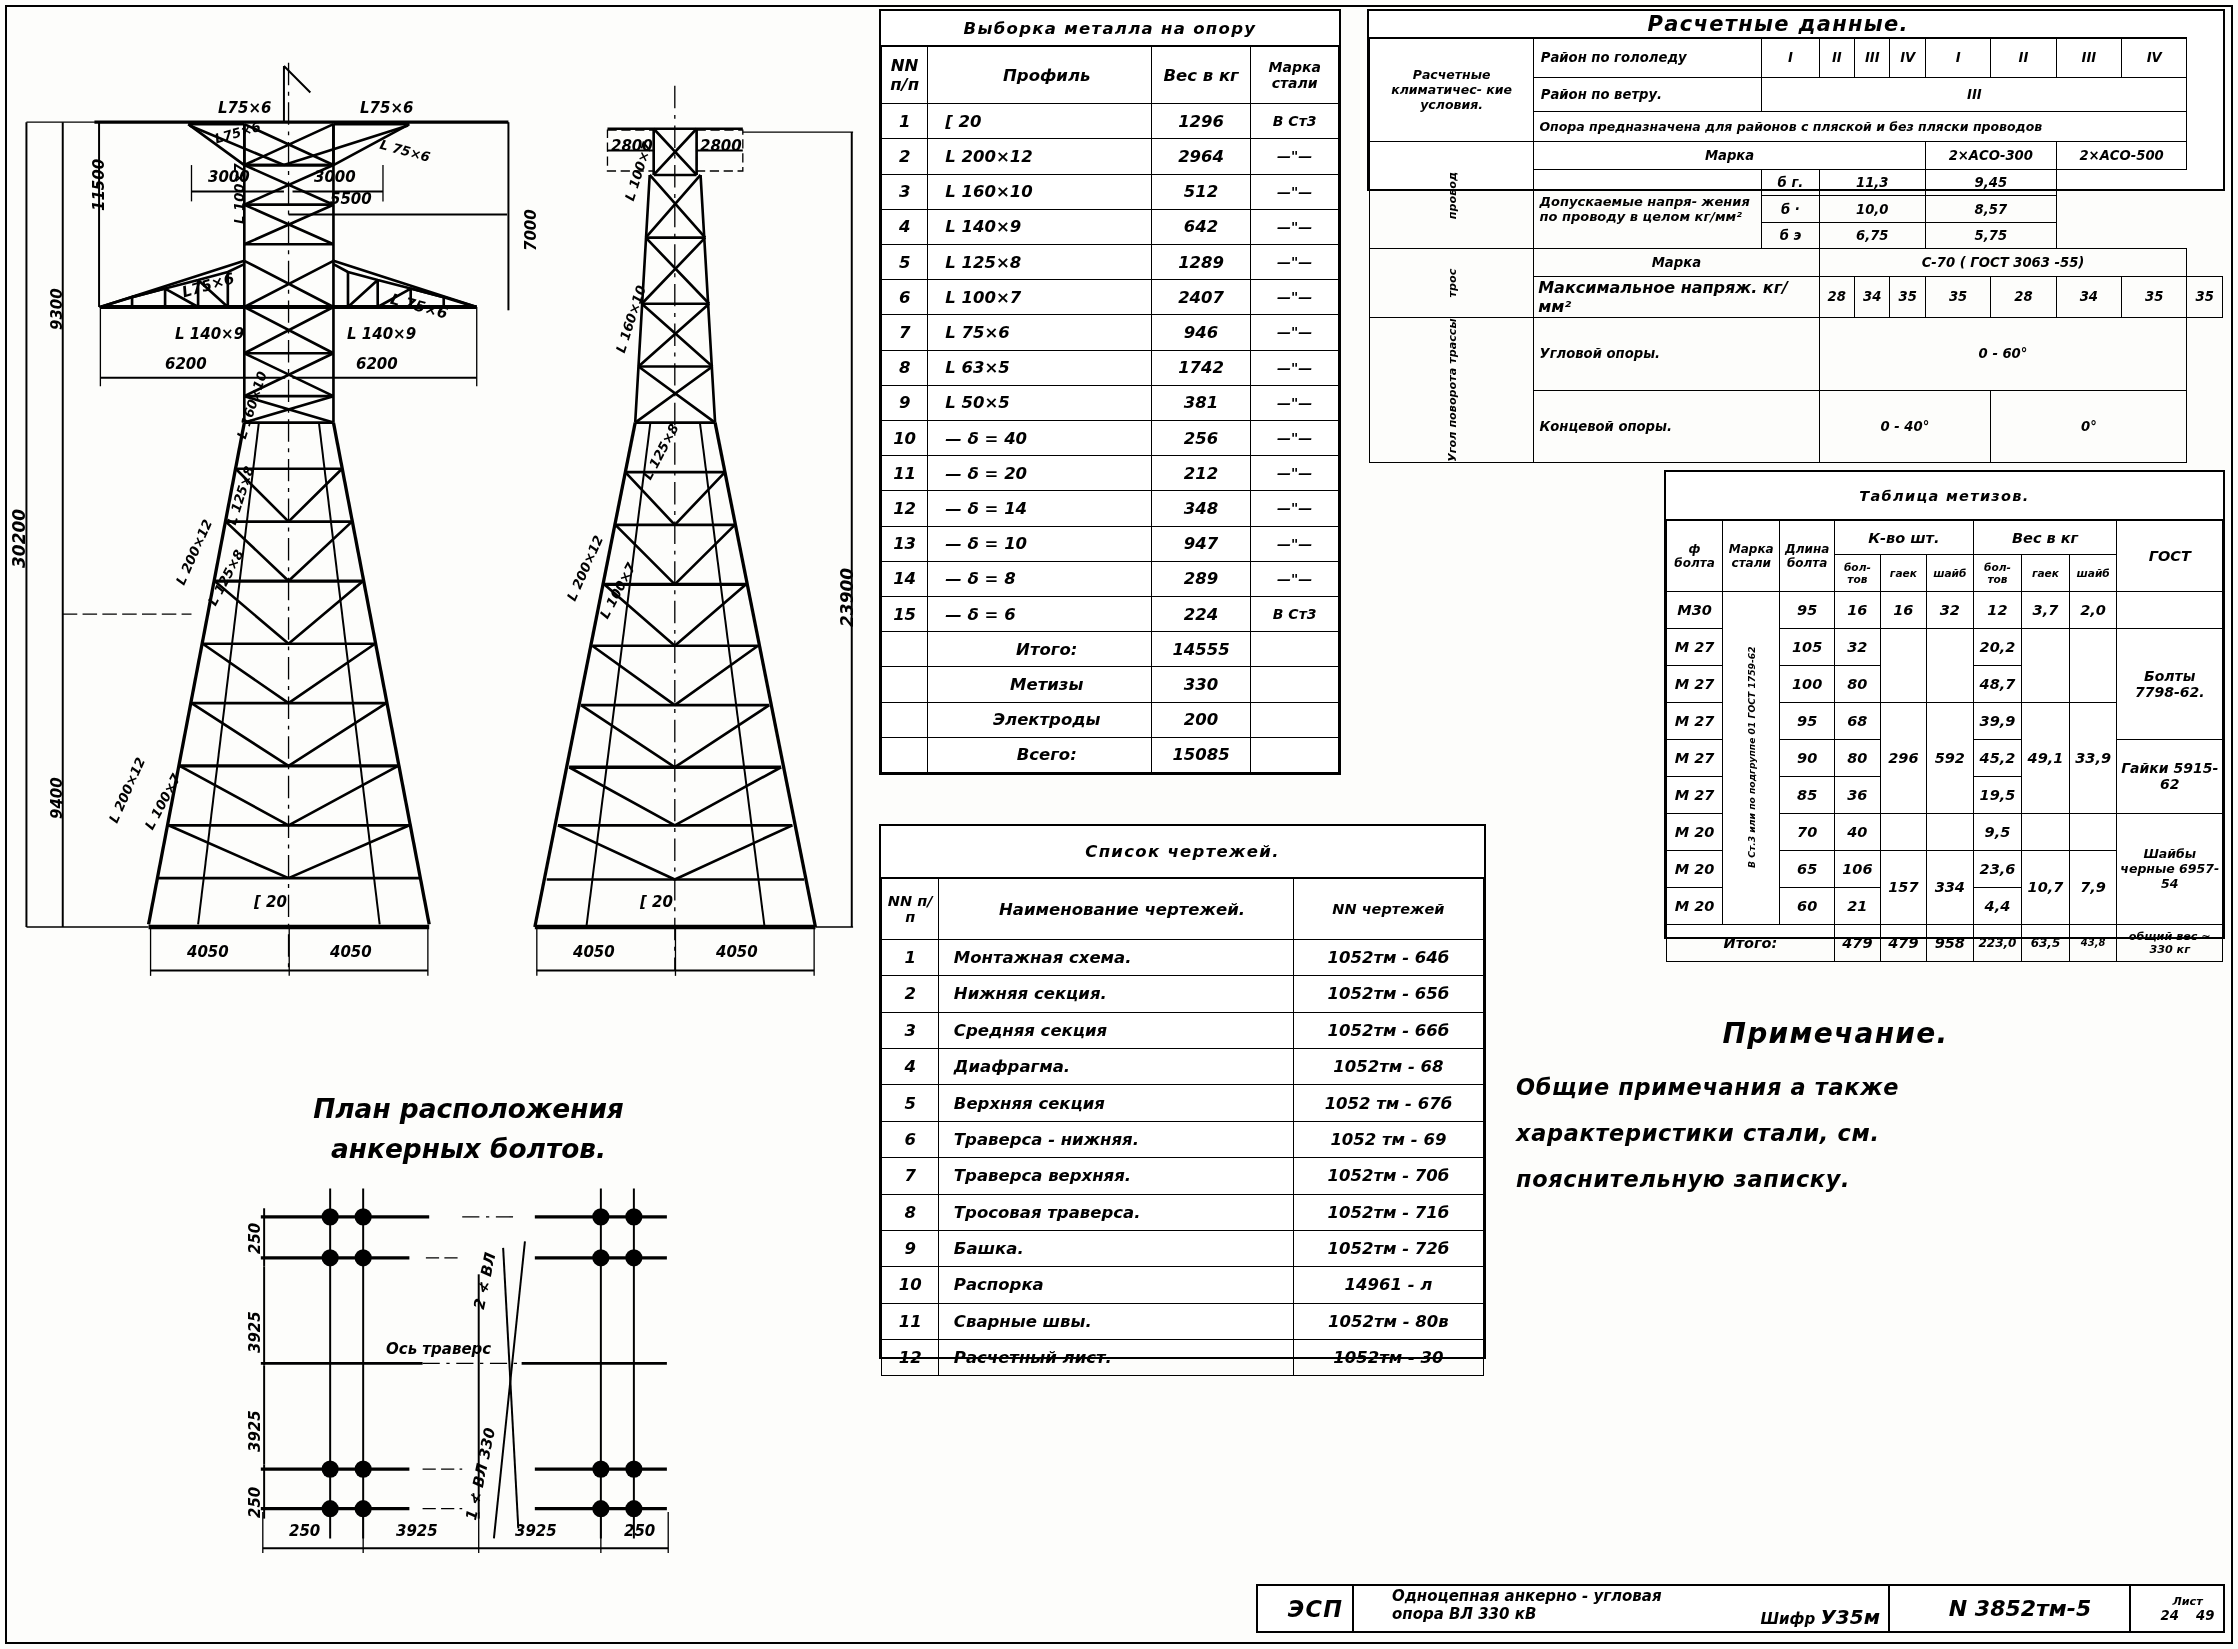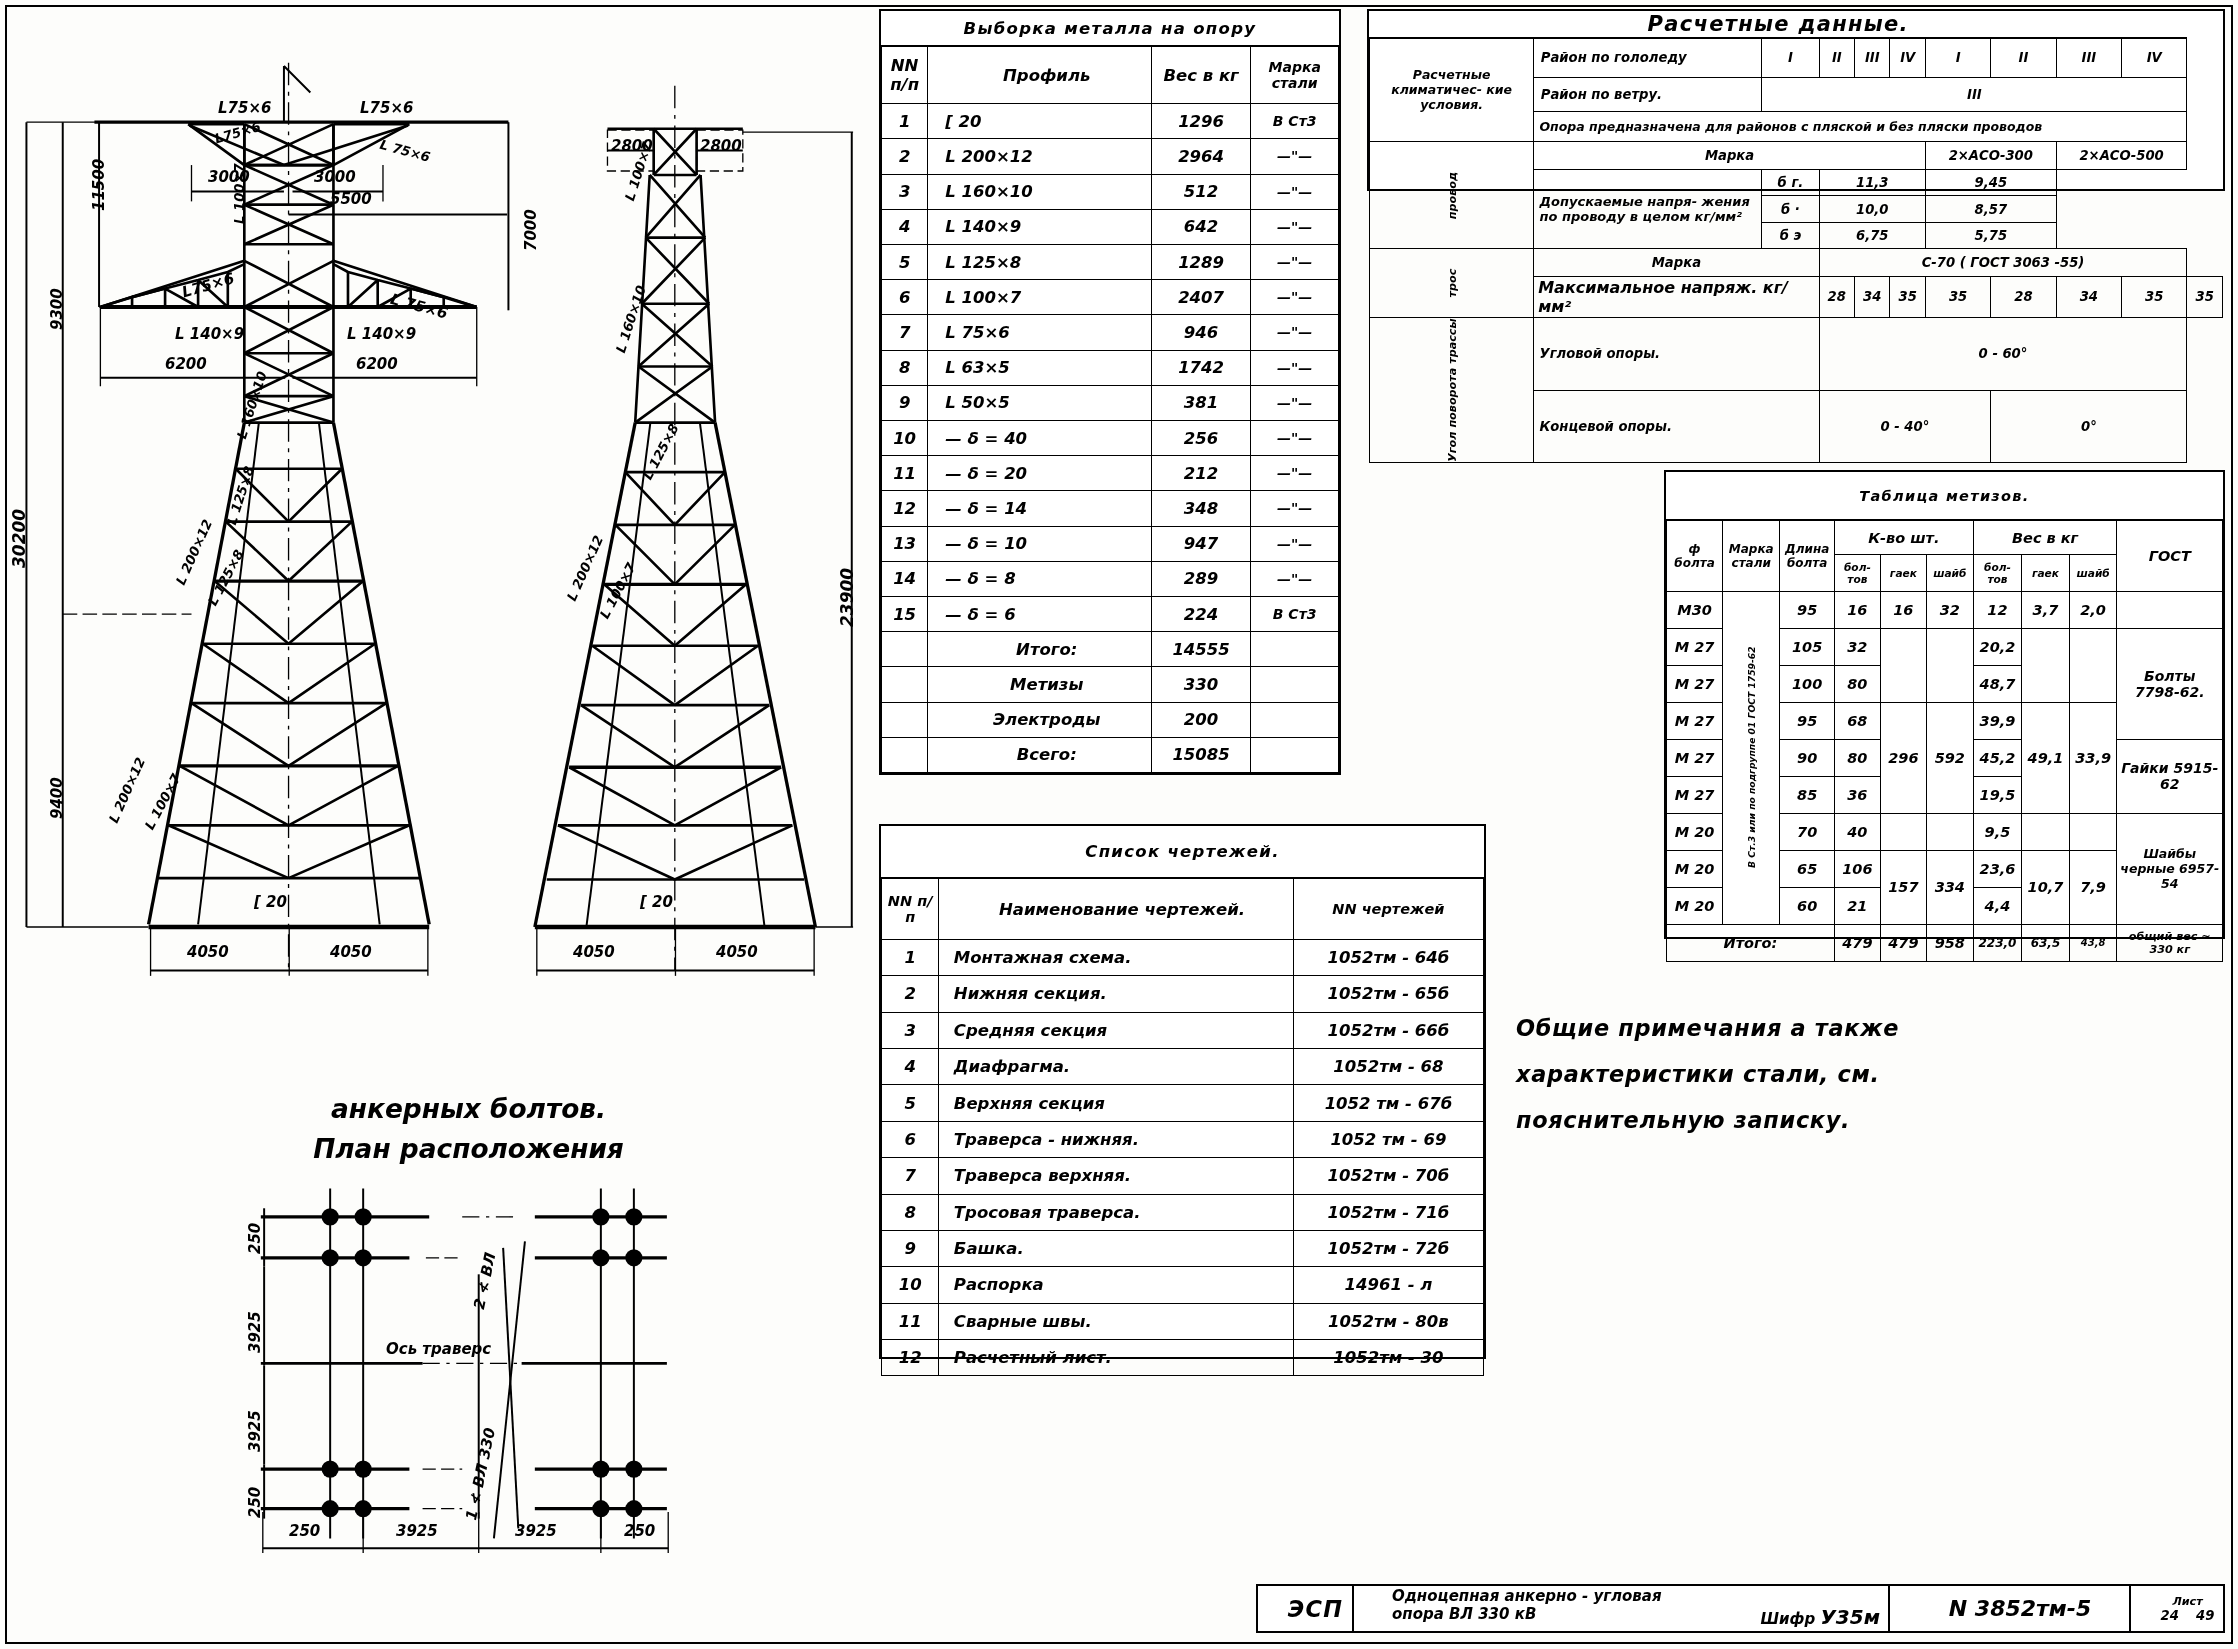--- a/index.html
+++ b/index.html
@@ -326,22 +326,22 @@
 <div class="lbl s rot-70" style="left:613px;top:350px;">L 160×10</div>
 <div class="lbl s rot-60" style="left:640px;top:475px;">L 125×8</div>
 <div class="lbl s rot-65" style="left:564px;top:597px;">L 200×12</div>
 <div class="lbl s rot-60" style="left:597px;top:614px;">L 100×7</div>
 <div class="lbl l rot-90" style="left:837px;top:627px;">23900</div>
 <div class="lbl m" style="left:640px;top:893px;">[ 20</div>
 <div class="lbl m" style="left:573px;top:943px;">4050</div>
 <div class="lbl m" style="left:716px;top:943px;">4050</div>
 
 <div id="plan-title" class="ttl">
+  <div>План расположения</div>
   <div>анкерных болтов.</div>
-  <div>План расположения</div>
 </div>
 <div class="lbl m rot-90" style="left:246px;top:1254px;">250</div>
 <div class="lbl m rot-90" style="left:246px;top:1353px;">3925</div>
 <div class="lbl m rot-90" style="left:246px;top:1452px;">3925</div>
 <div class="lbl m rot-90" style="left:246px;top:1518px;">250</div>
 <div class="lbl m" style="left:386px;top:1340px;">Ось траверс</div>
 <div class="lbl m rotm78" style="left:470px;top:1307px;">2 ≮ ВЛ</div>
 <div class="lbl m rotm78" style="left:462px;top:1518px;">1 ≮ ВЛ 330</div>
 <div class="lbl m" style="left:289px;top:1522px;">250</div>
 <div class="lbl m" style="left:396px;top:1522px;">3925</div>
@@ -739,20 +739,21 @@
         <tr>
           <td class="d1">12</td>
           <td class="d2">Расчетный   лист.</td>
           <td class="d3">1052тм - 30</td>
         </tr>
       </tbody>
   </table>
 </div>
 
 <div id="notes">
+  <div class="ntitle ttl">Примечание.</div>
   <div class="nline hw">Общие    примечания     а    также</div>
   <div class="nline hw">характеристики     стали,    см.</div>
   <div class="nline hw">пояснительную     записку.</div>
 </div>
 
 <div id="title-block">
   <div class="tb" id="tb-esp">ЭСП</div>
   <div class="tb" id="tb-desc">
     <div class="r">
         <span>Одноцепная   анкерно - угловая</span>

